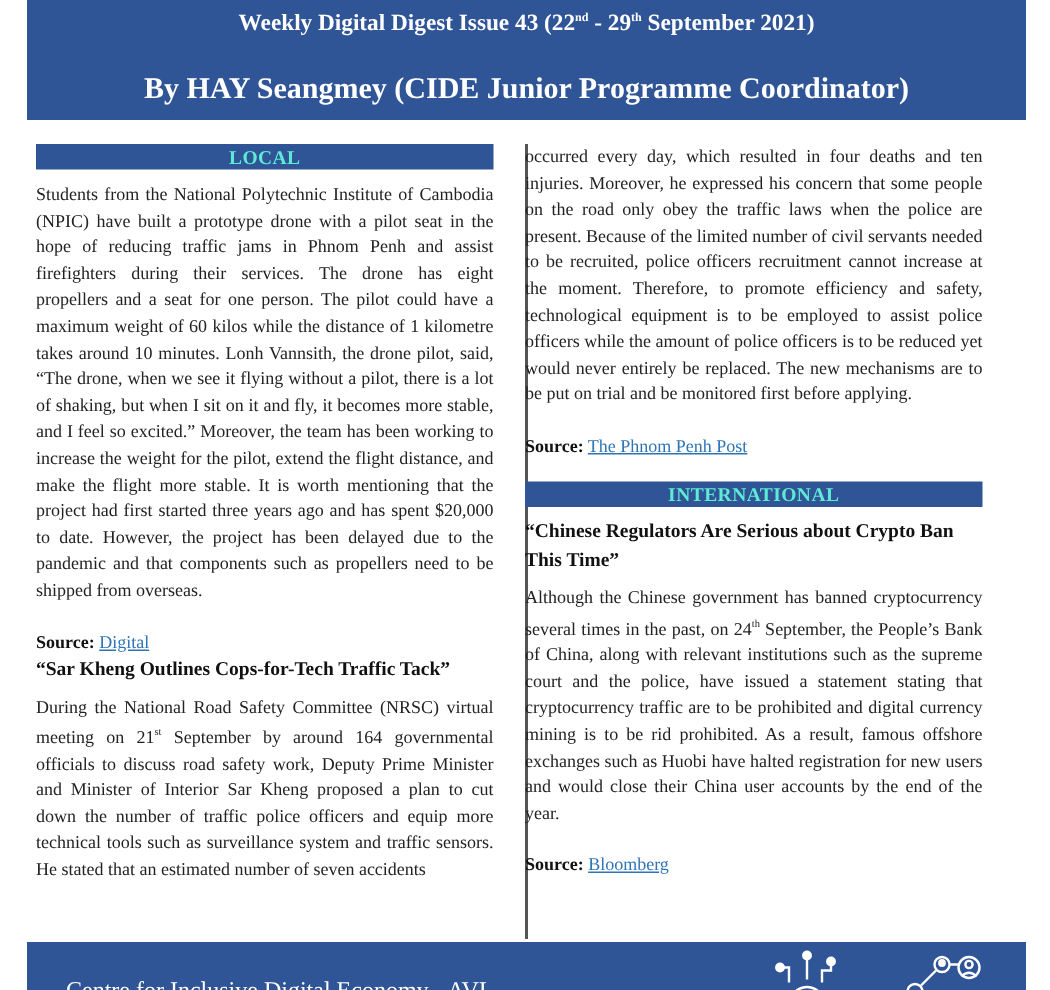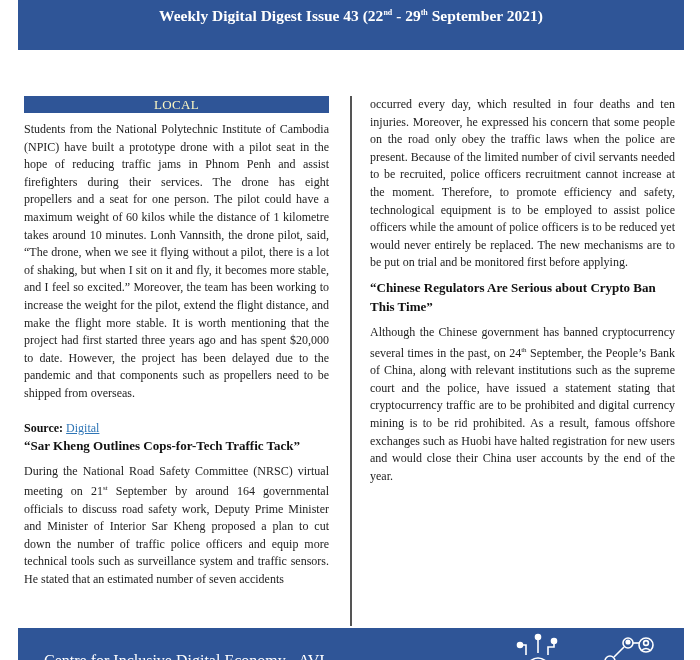--- a/index.html
+++ b/index.html
@@ -1,25 +1,25 @@
 <!DOCTYPE html>
 <html><head>
 <meta charset="utf-8">
 <style>
   html, body { margin:0; padding:0; background:#ffffff; }
   body { width:700px; height:660px; overflow:hidden; position:relative; font-family:"Liberation Serif","DejaVu Serif",serif; color:#222; }
-  .header { position:absolute; left:18px; top:0; width:666px; height:50px; background:#2f5597; color:#fff; text-align:center; font-weight:bold; }
+  .header { position:absolute; left:18px; top:0; width:666px; height:80px; background:#2f5597; color:#fff; text-align:center; font-weight:bold; }
   .header .l1 { position:absolute; top:7px; left:0; right:0; font-size:15.5px; }
   .header .l2 { position:absolute; top:48px; left:0; right:0; font-size:20px; }
   .header sup { font-size:8px; vertical-align:6px; }
   .col { position:absolute; top:96px; width:305px; }
   .col.left { left:24px; }
-  .col.right { left:370px; top:96px; }
+  .col.right { left:350px; top:96px; }
   .divider { position:absolute; left:350px; top:96px; width:1.5px; height:530px; background:#555; }
-  .band { background:#2f5597; color:#fef9c3; text-align:center; font-size:13px; height:17px; line-height:17px; font-weight:normal; letter-spacing:0.3px; }
+  .band { background:#2f5597; color:#5eead4; text-align:center; font-size:13px; height:17px; line-height:17px; font-weight:bold; letter-spacing:0.3px; }
   .title { font-weight:bold; font-size:13px; line-height:19px; margin-top:6px; color:#111; }
   .body { font-size:12px; line-height:17.6px; text-align:justify; margin-top:8px; color:#222; }
   .body sup { font-size:7px; vertical-align:5px; }
   .source { font-size:12px; margin-top:18px; color:#111; }
   .source b { font-weight:bold; }
   .source a { color:#2e75b6; text-decoration:underline; }
   .footer { position:absolute; left:18px; top:628px; width:666px; height:40px; background:#2f5597; }
   .footer .ftext { position:absolute; left:26px; top:24px; color:#fff; font-size:16px; }
   .footer .icons { position:absolute; right:20px; top:3px; }
 </style>
@@ -36,22 +36,25 @@
   <div class="body">Students from the National Polytechnic Institute of Cambodia (NPIC) have built a prototype drone with a pilot seat in the hope of reducing traffic jams in Phnom Penh and assist firefighters during their services. The drone has eight propellers and a seat for one person. The pilot could have a maximum weight of 60 kilos while the distance of 1 kilometre takes around 10 minutes. Lonh Vannsith, the drone pilot, said, “The drone, when we see it flying without a pilot, there is a lot of shaking, but when I sit on it and fly, it becomes more stable, and I feel so excited.” Moreover, the team has been working to increase the weight for the pilot, extend the flight distance, and make the flight more stable. It is worth mentioning that the project had first started three years ago and has spent $20,000 to date. However, the project has been delayed due to the pandemic and that components such as propellers need to be shipped from overseas.</div>
   <div class="source"><b>Source:</b> <a href="#">Digital</a></div>
   <div class="title" style="margin-top:0">“Sar Kheng Outlines Cops-for-Tech Traffic Tack”</div>
   <div class="body"><span>During the National Road Safety Committee (NRSC) virtual meeting on 21</span><sup>st</sup><span> September by around 164 governmental officials to discuss road safety work, Deputy Prime Minister and Minister of Interior Sar Kheng proposed a plan to cut down the number of traffic police officers and equip more technical tools such as surveillance system and traffic sensors. He stated that an estimated number of seven accidents</span></div>
 </div>
 
 <div class="divider"></div>
 
 <div class="col right">
   <div class="body" style="margin-top:0">occurred every day, which resulted in four deaths and ten injuries. Moreover, he expressed his concern that some people on the road only obey the traffic laws when the police are present. Because of the limited number of civil servants needed to be recruited, police officers recruitment cannot increase at the moment. Therefore, to promote efficiency and safety, technological equipment is to be employed to assist police officers while the amount of police officers is to be reduced yet would never entirely be replaced. The new mechanisms are to be put on trial and be monitored first before applying.</div>
+  <div class="source"><b>Source:</b> <a href="#">The Phnom Penh Post</a></div>
+  <div class="band" style="margin-top:16px">INTERNATIONAL</div>
   <div class="title">“Chinese Regulators Are Serious about Crypto Ban This Time”</div>
   <div class="body"><span>Although the Chinese government has banned cryptocurrency several times in the past, on 24</span><sup>th</sup><span> September, the People’s Bank of China, along with relevant institutions such as the supreme court and the police, have issued a statement stating that cryptocurrency traffic are to be prohibited and digital currency mining is to be rid prohibited. As a result, famous offshore exchanges such as Huobi have halted registration for new users and would close their China user accounts by the end of the year.</span></div>
+  <div class="source"><b>Source:</b> <a href="#">Bloomberg</a></div>
 </div>
 
 <div class="footer">
   <div class="ftext">Centre for Inclusive Digital Economy - AVI</div>
   <div class="icons">
     <svg width="150" height="34" viewBox="0 0 150 34">
       <g stroke="#fff" stroke-width="1.6" fill="none">
         <circle cx="24" cy="6" r="2.5" fill="#fff"></circle>
         <line x1="24" y1="8" x2="24" y2="22"></line>
         <circle cx="6" cy="14" r="2.5" fill="#fff"></circle>

